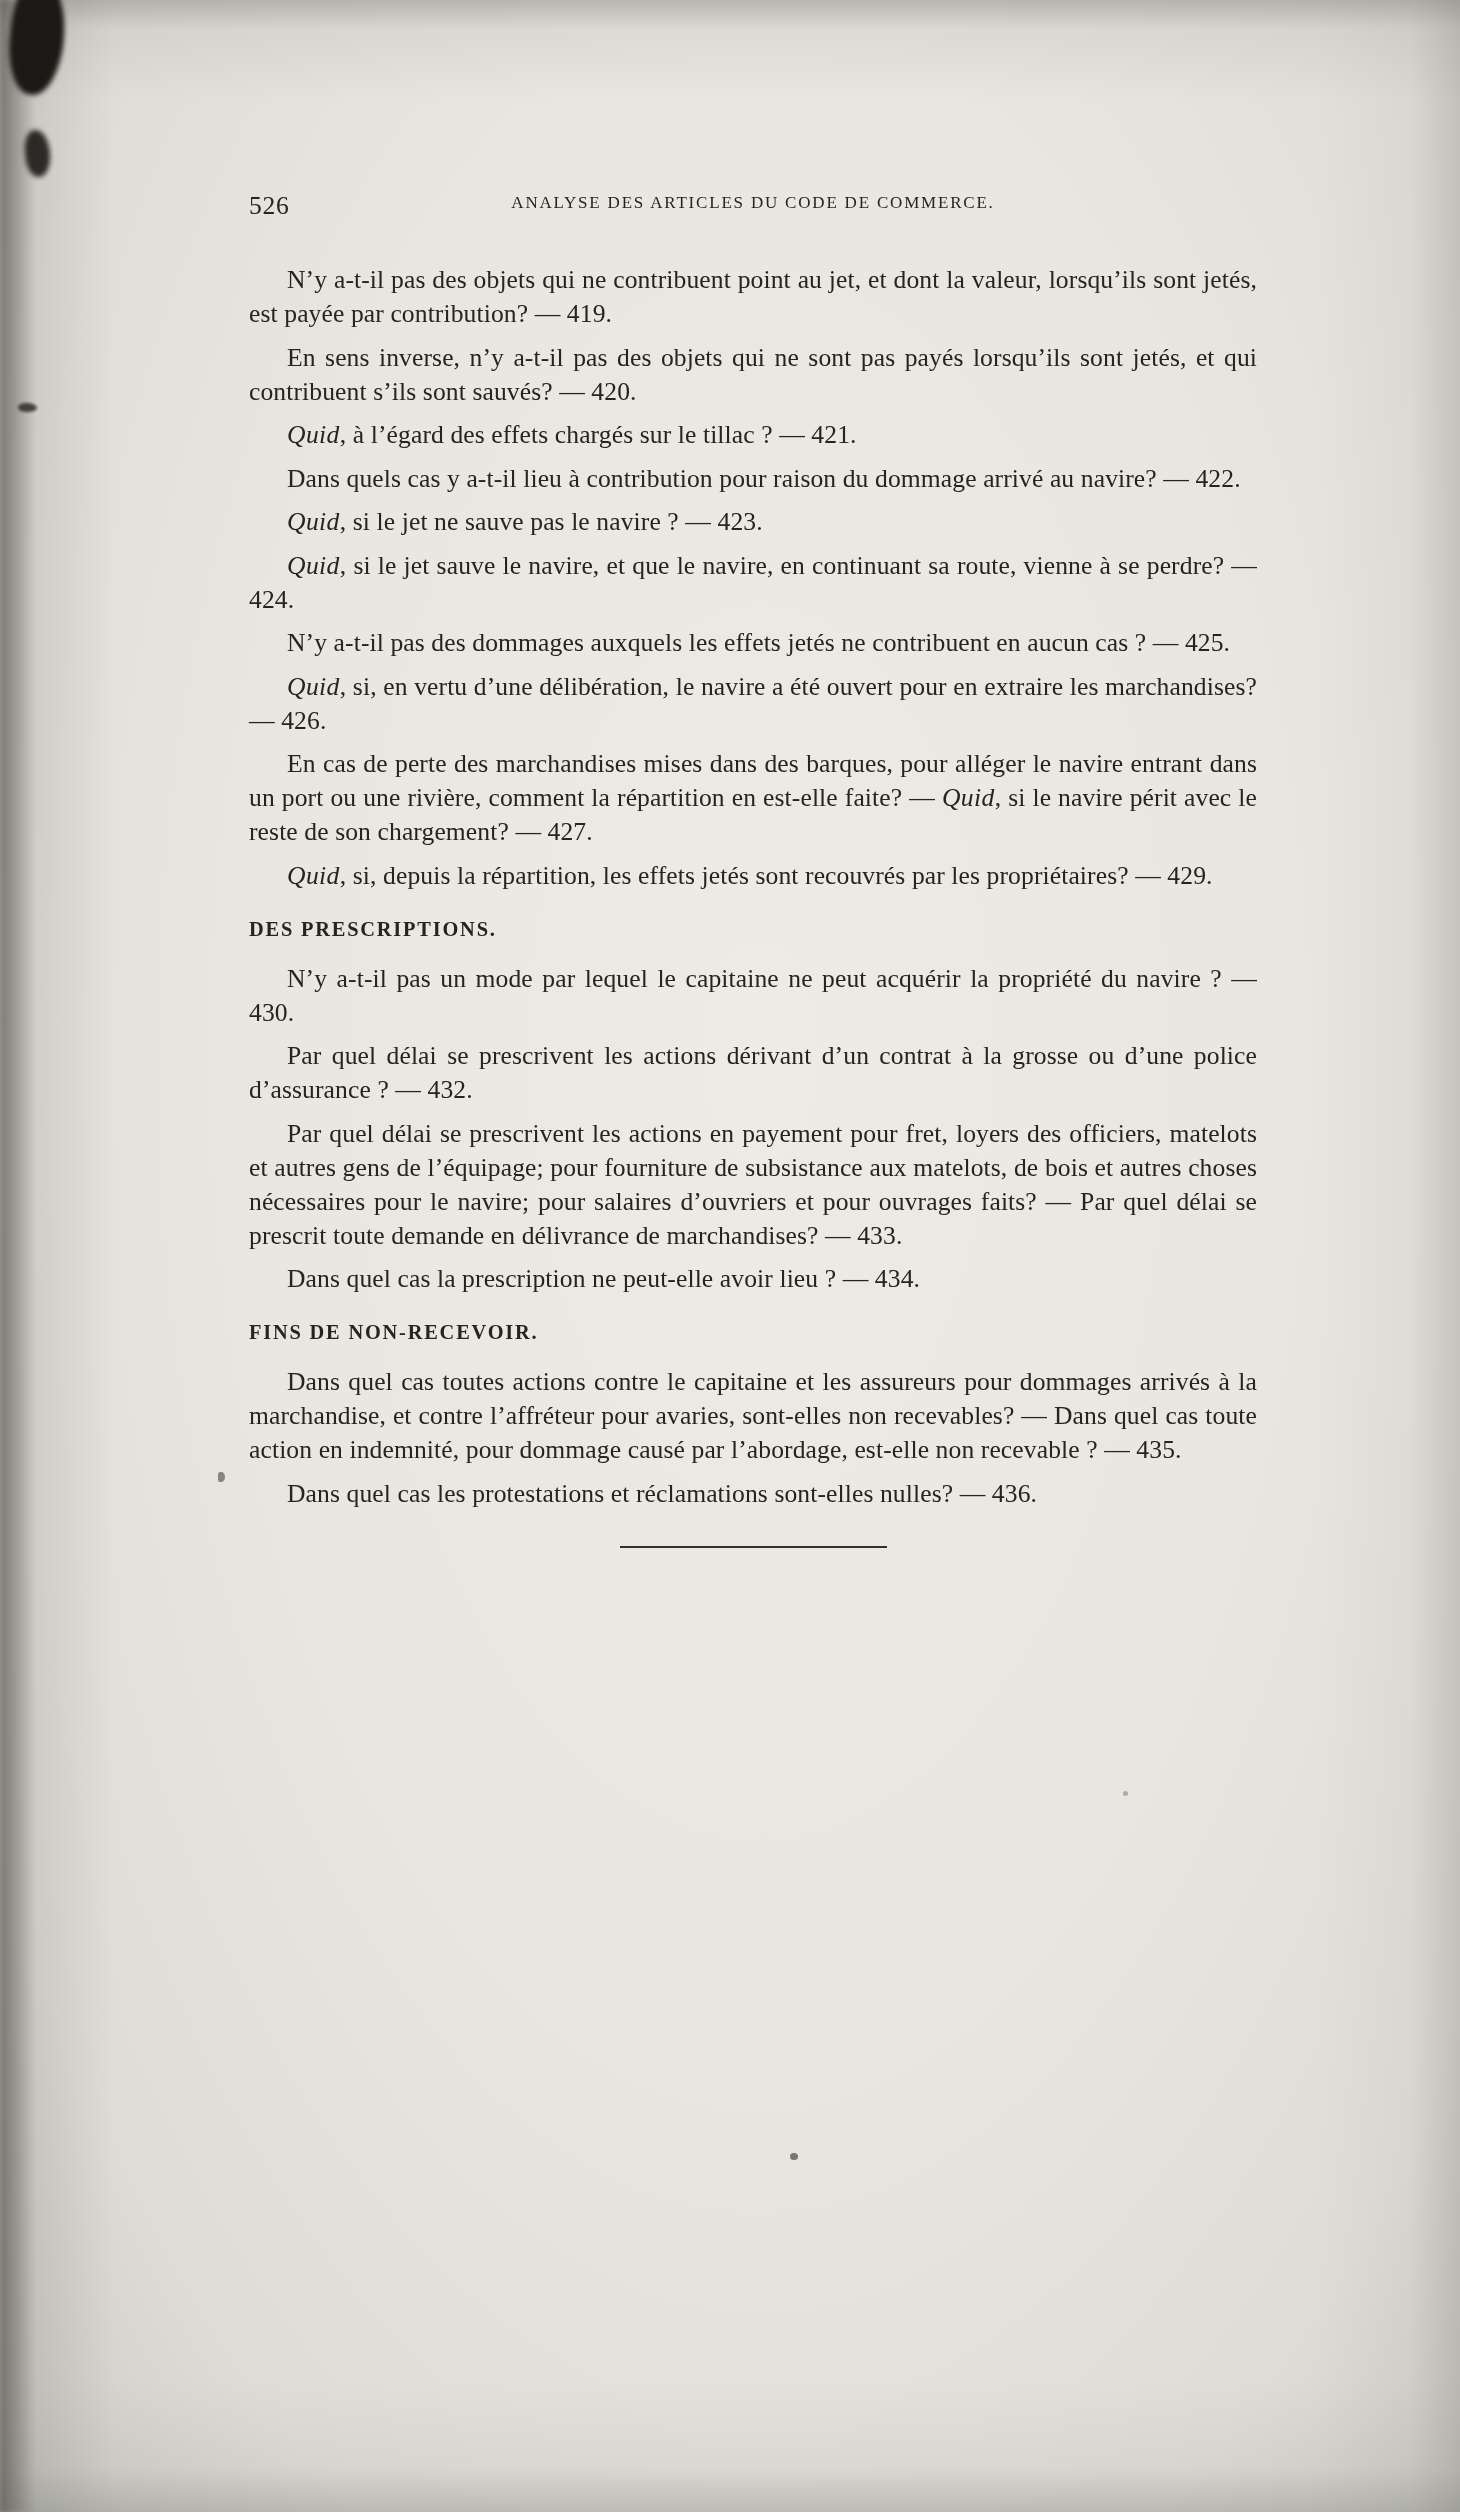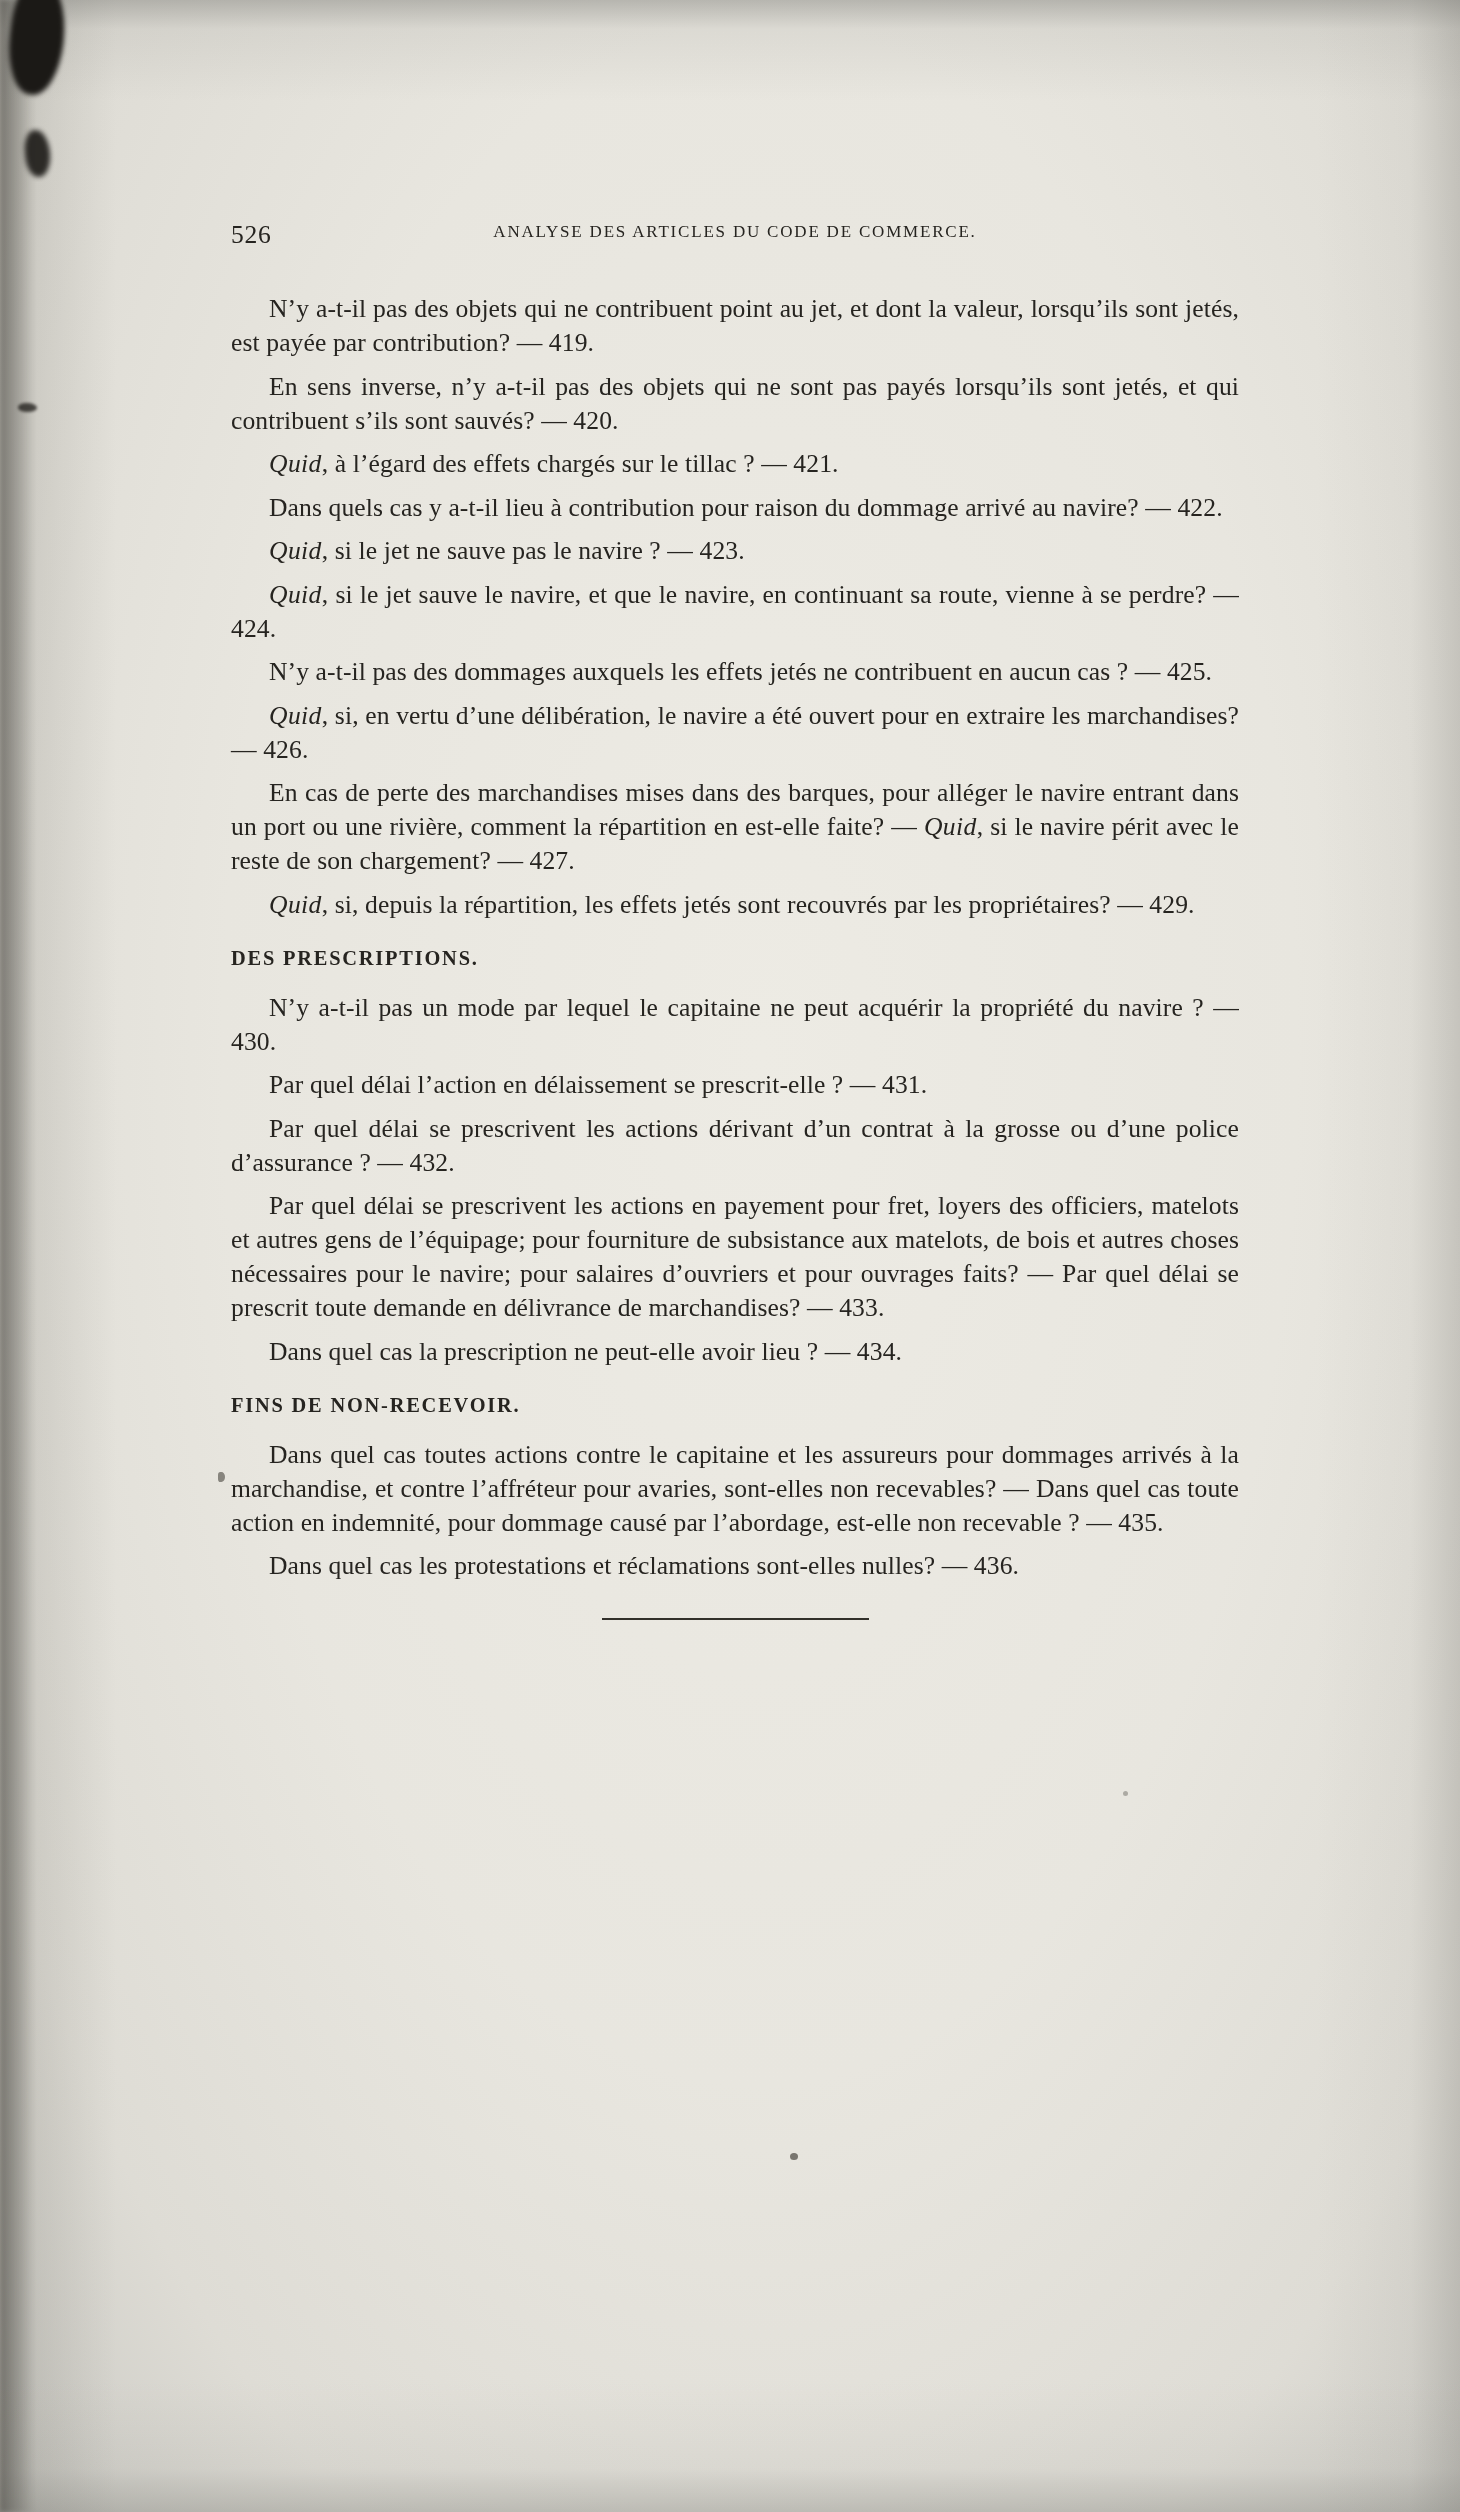--- a/index.html
+++ b/index.html
@@ -47,24 +47,23 @@
     position: absolute;
     left: 0; top: 0; bottom: 0;
     width: 34px;
     background: linear-gradient(90deg, rgba(40,38,33,0.35), rgba(40,38,33,0));
     filter: blur(2.2px);
   }
 
   
   .content {
     position: absolute;
-    left: 231px;
+    left: 249px;
     top: 191px;
     width: 1008px;
-    margin-top: 29px;
   }
 
   .running-header {
     position: relative;
     height: 34px;
     margin-bottom: 38px;
   }
   .page-number {
     position: absolute;
     left: 0;
@@ -135,21 +134,20 @@
         <p class="para"><i>Quid</i><span>, à l’égard des effets chargés sur le tillac ? — 421.</span></p>
         <p class="para"><span>Dans quels cas y a-t-il lieu à contribution pour raison du dommage arrivé au navire? — 422.</span></p>
         <p class="para"><i>Quid</i><span>, si le jet ne sauve pas le navire ? — 423.</span></p>
         <p class="para"><i>Quid</i><span>, si le jet sauve le navire, et que le navire, en continuant sa route, vienne à se perdre? — 424.</span></p>
         <p class="para"><span>N’y a-t-il pas des dommages auxquels les effets jetés ne contribuent en aucun cas ? — 425.</span></p>
         <p class="para"><i>Quid</i><span>, si, en vertu d’une délibération, le navire a été ouvert pour en extraire les marchandises? — 426.</span></p>
         <p class="para"><span>En cas de perte des marchandises mises dans des barques, pour alléger le navire entrant dans un port ou une rivière, comment la répartition en est-elle faite? — </span><i>Quid</i><span>, si le navire périt avec le reste de son chargement? — 427.</span></p>
         <p class="para"><i>Quid</i><span>, si, depuis la répartition, les effets jetés sont recouvrés par les propriétaires? — 429.</span></p>
         <div class="section-heading">DES PRESCRIPTIONS.</div>
         <p class="para"><span>N’y a-t-il pas un mode par lequel le capitaine ne peut acquérir la propriété du navire ? — 430.</span></p>
-        <p class="para"><span>Par quel délai l’action en délaissement se prescrit-elle ? — 431.</span></p>
         <p class="para"><span>Par quel délai se prescrivent les actions dérivant d’un contrat à la grosse ou d’une police d’assurance ? — 432.</span></p>
         <p class="para"><span>Par quel délai se prescrivent les actions en payement pour fret, loyers des officiers, matelots et autres gens de l’équipage; pour fourniture de subsistance aux matelots, de bois et autres choses nécessaires pour le navire; pour salaires d’ouvriers et pour ouvrages faits? — Par quel délai se prescrit toute demande en délivrance de marchandises? — 433.</span></p>
         <p class="para"><span>Dans quel cas la prescription ne peut-elle avoir lieu ? — 434.</span></p>
         <div class="section-heading">FINS DE NON-RECEVOIR.</div>
         <p class="para"><span>Dans quel cas toutes actions contre le capitaine et les assureurs pour dommages arrivés à la marchandise, et contre l’affréteur pour avaries, sont-elles non recevables? — Dans quel cas toute action en indemnité, pour dommage causé par l’abordage, est-elle non recevable ? — 435.</span></p>
         <p class="para"><span>Dans quel cas les protestations et réclamations sont-elles nulles? — 436.</span></p>
       </div>
 
     <div class="end-rule"></div>
 

